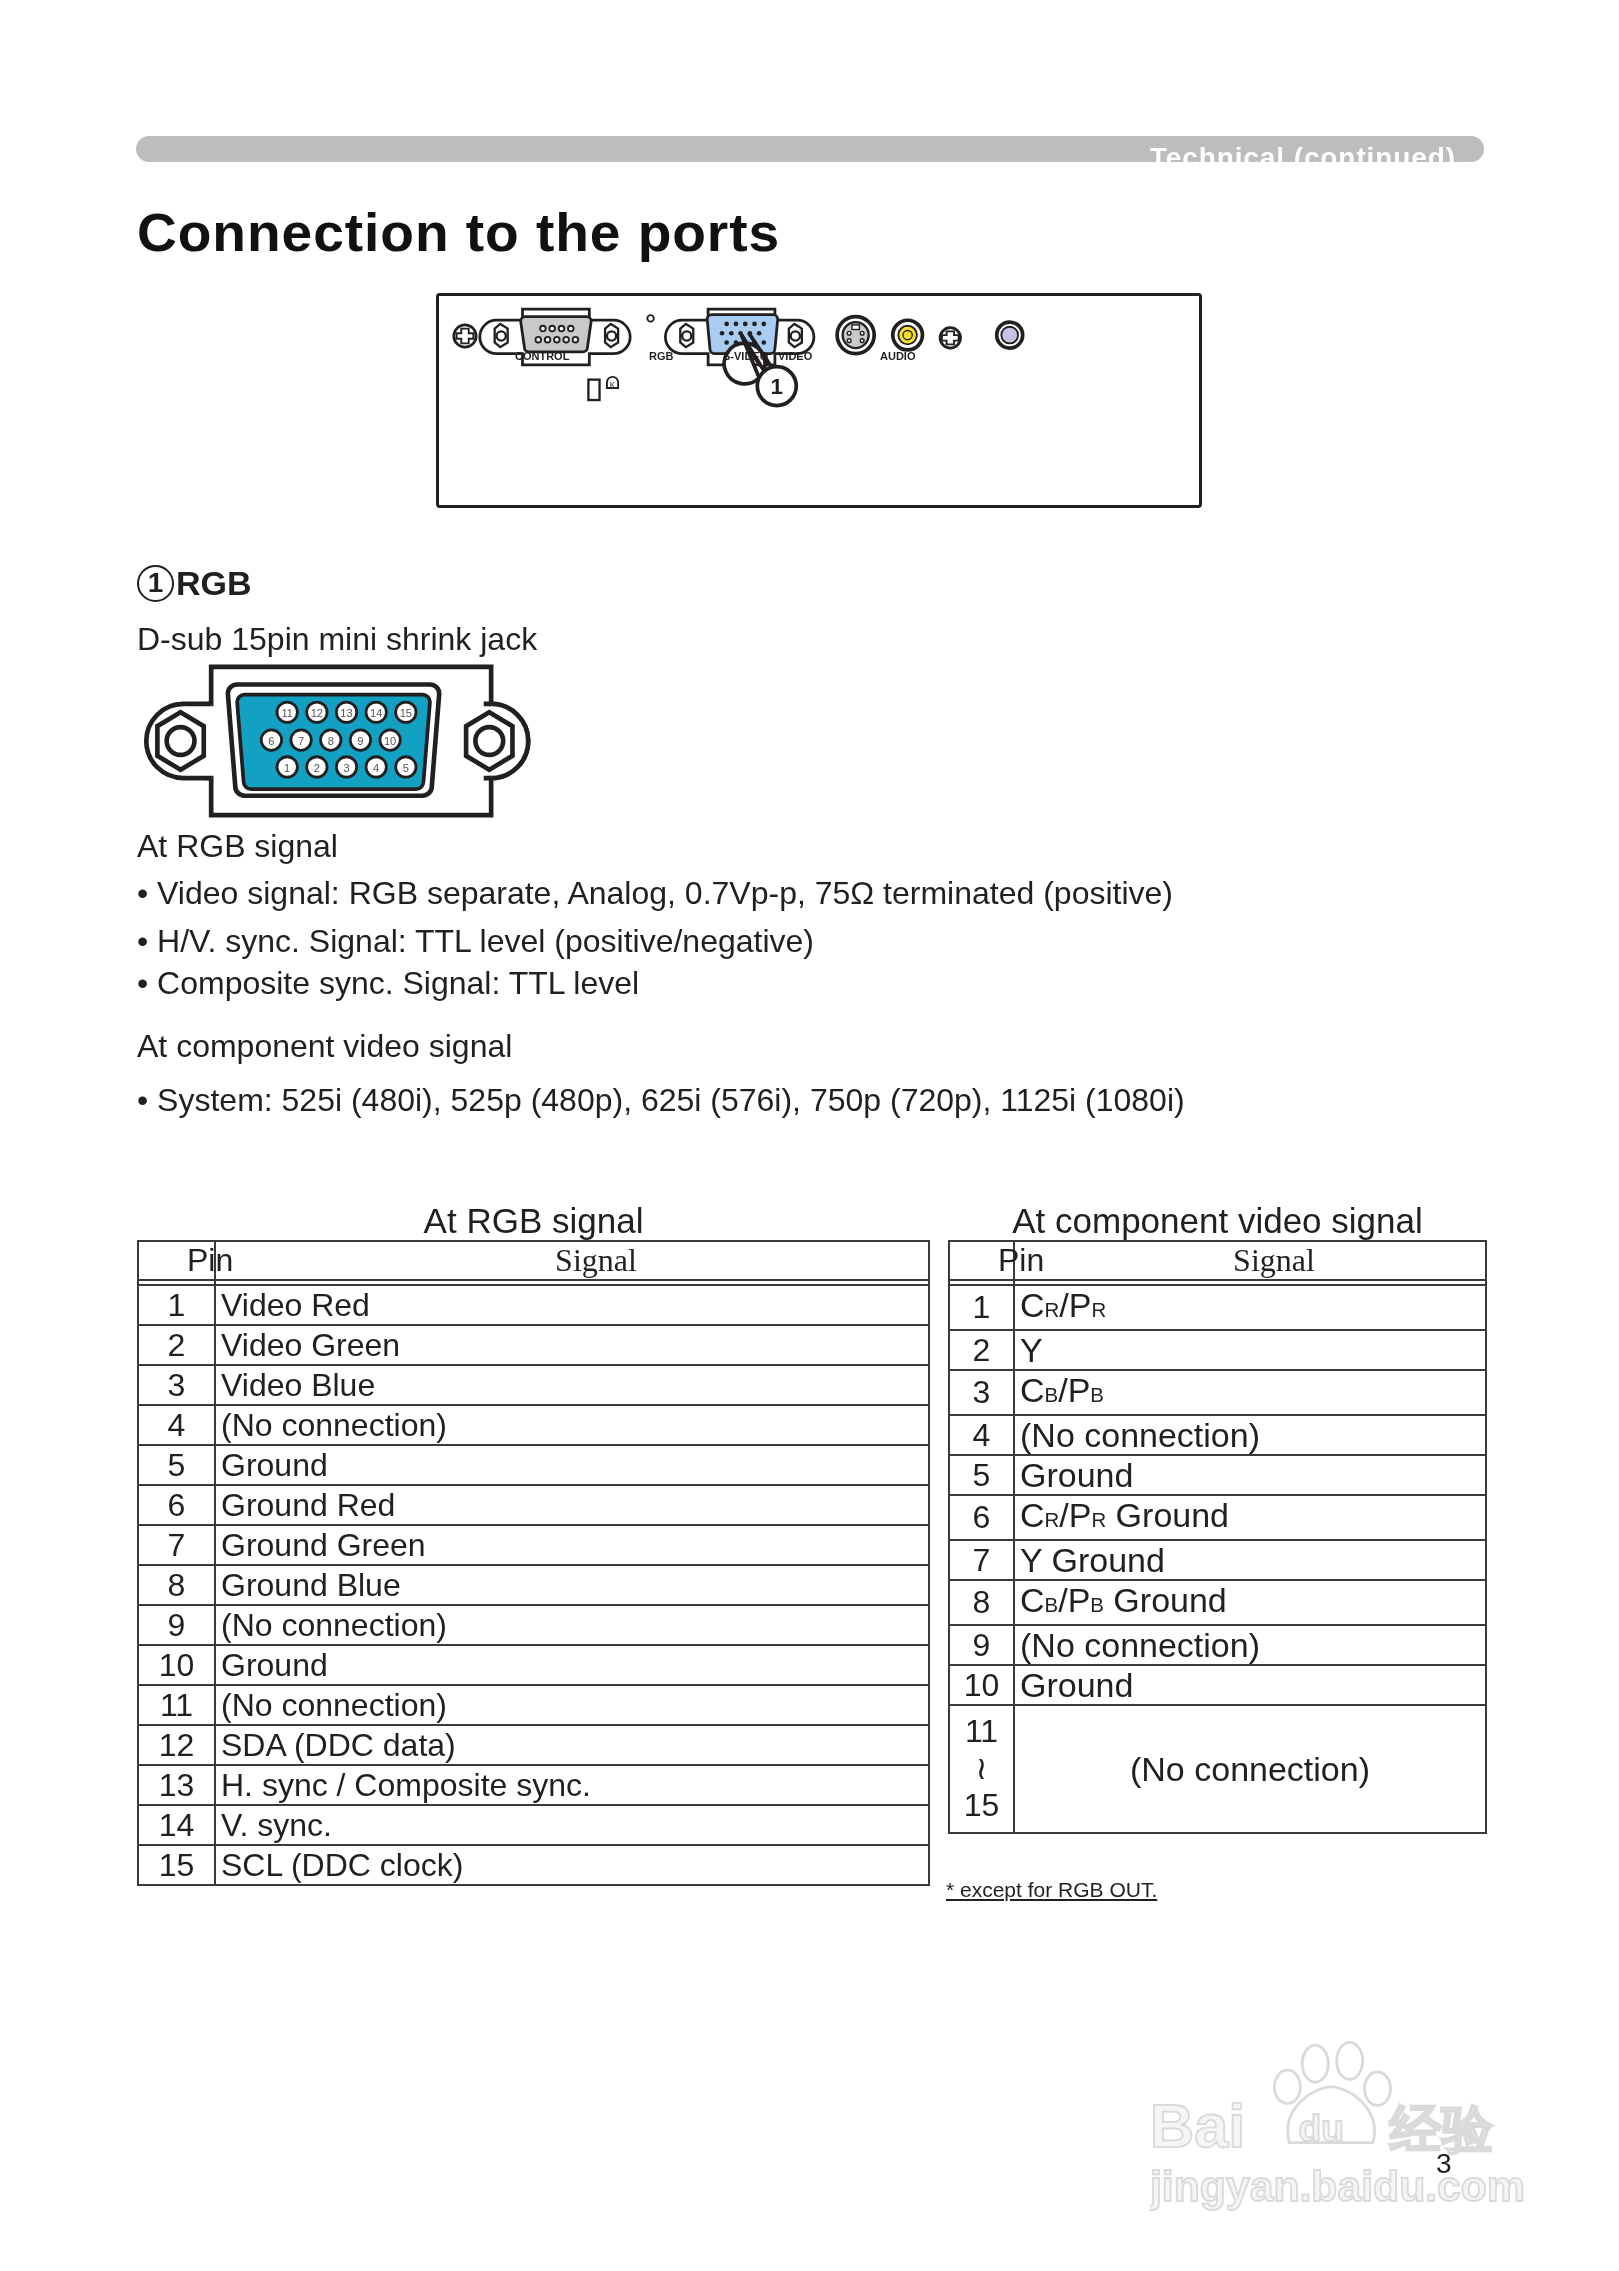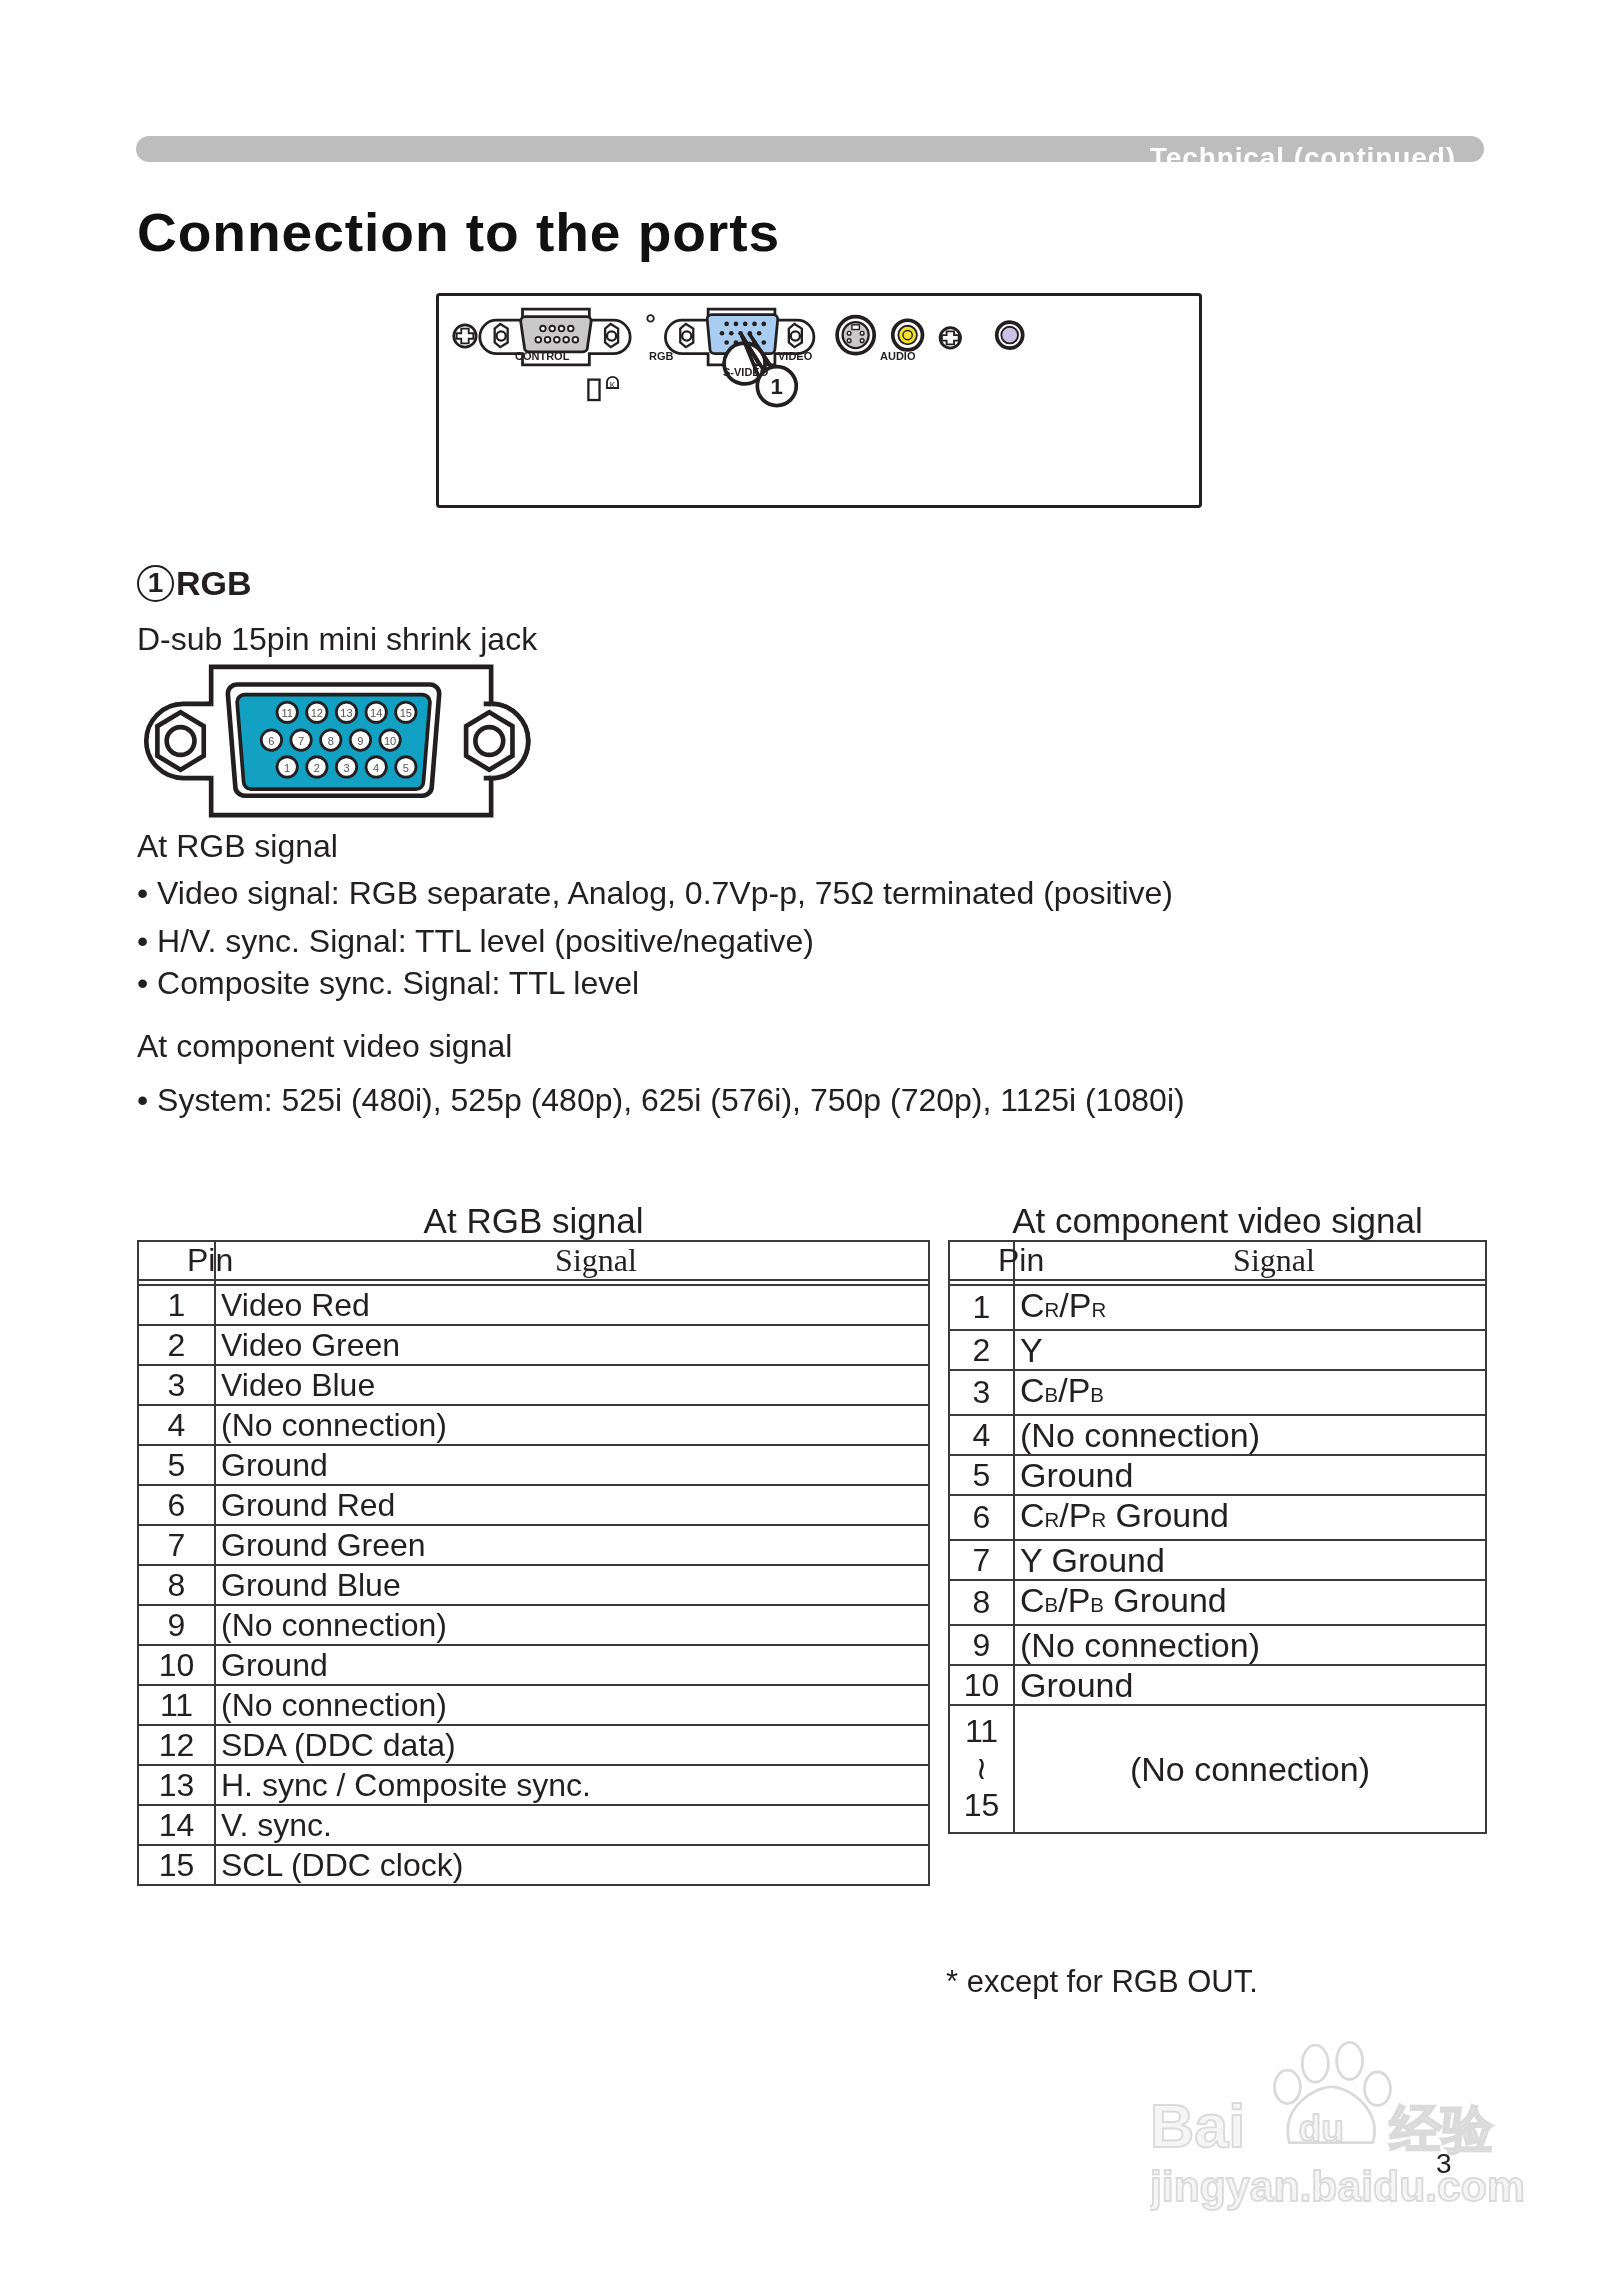--- a/index.html
+++ b/index.html
@@ -38,21 +38,21 @@
   table.pins tr.spacer td { height: 2.8px; border-top: 2.8px solid #3a3a3a; border-bottom: 2.8px solid #3a3a3a; }
   table.pins td { height: 38px; font-size: 32px; line-height: 38px; }
   table.pins td.pin { text-align: center; }
   table.pins td.sig { padding-left: 5px; }
   table.pins th.sigh { text-align: center; font-family: Liberation Serif, serif; }
   .comp td.sig { font-size: 34px; }
   .sub { font-size: 20.4px; }
   .merged { text-align: center !important; padding-left: 0 !important; }
   .pin-range { line-height: 37px; font-size: 32px; text-align: center; }
 
-  .footnote { left: 946px; top: 1964px; font-size: 31px; }
+  .footnote { left: 946px; top: 1878px; font-size: 21px; text-decoration: underline; }
   .page-number { left: 1436px; top: 2148px; font-size: 28px; }
 
   .watermark { left: 1150px; top: 2031px; width: 390px; height: 186px; opacity: 0.9; }
 </style>
 </head>
 <body>
 
 <div class="abs header-bar">
   <span class="header-bar-label">Technical (continued)</span>
 </div>
@@ -152,21 +152,21 @@
     </g>
 
     <g>
       <rect x="161" y="90" width="12" height="22" fill="#fff" stroke="#231f20" stroke-width="2.5"></rect>
       <path d="M181 99 v-6 a6 6 0 0 1 12 0 v6 z" fill="#fff" stroke="#231f20" stroke-width="2"></path>
       <text x="187" y="99" font-size="9" text-anchor="middle" fill="#231f20" font-family="Liberation Sans, sans-serif">K</text>
     </g>
   </svg>
   <span class="port-label" style="left:76px; top:54px;">CONTROL</span>
   <span class="port-label" style="left:210px; top:54px;">RGB</span>
-  <span class="port-label" style="left:284px; top:70px;">S-VIDEO</span>
+  <span class="port-label" style="left:284px; top:54px;">S-VIDEO</span>
   <span class="port-label" style="left:339px; top:54px;">VIDEO</span>
   <span class="port-label" style="left:441px; top:54px;">AUDIO</span>
 </div>
 
 <div class="abs sec-heading">
   <span class="circ">1</span>
   <span>RGB</span>
 </div>
 <div class="abs body-text" style="left:137px; top:621px;">D-sub 15pin mini shrink jack</div>
 

